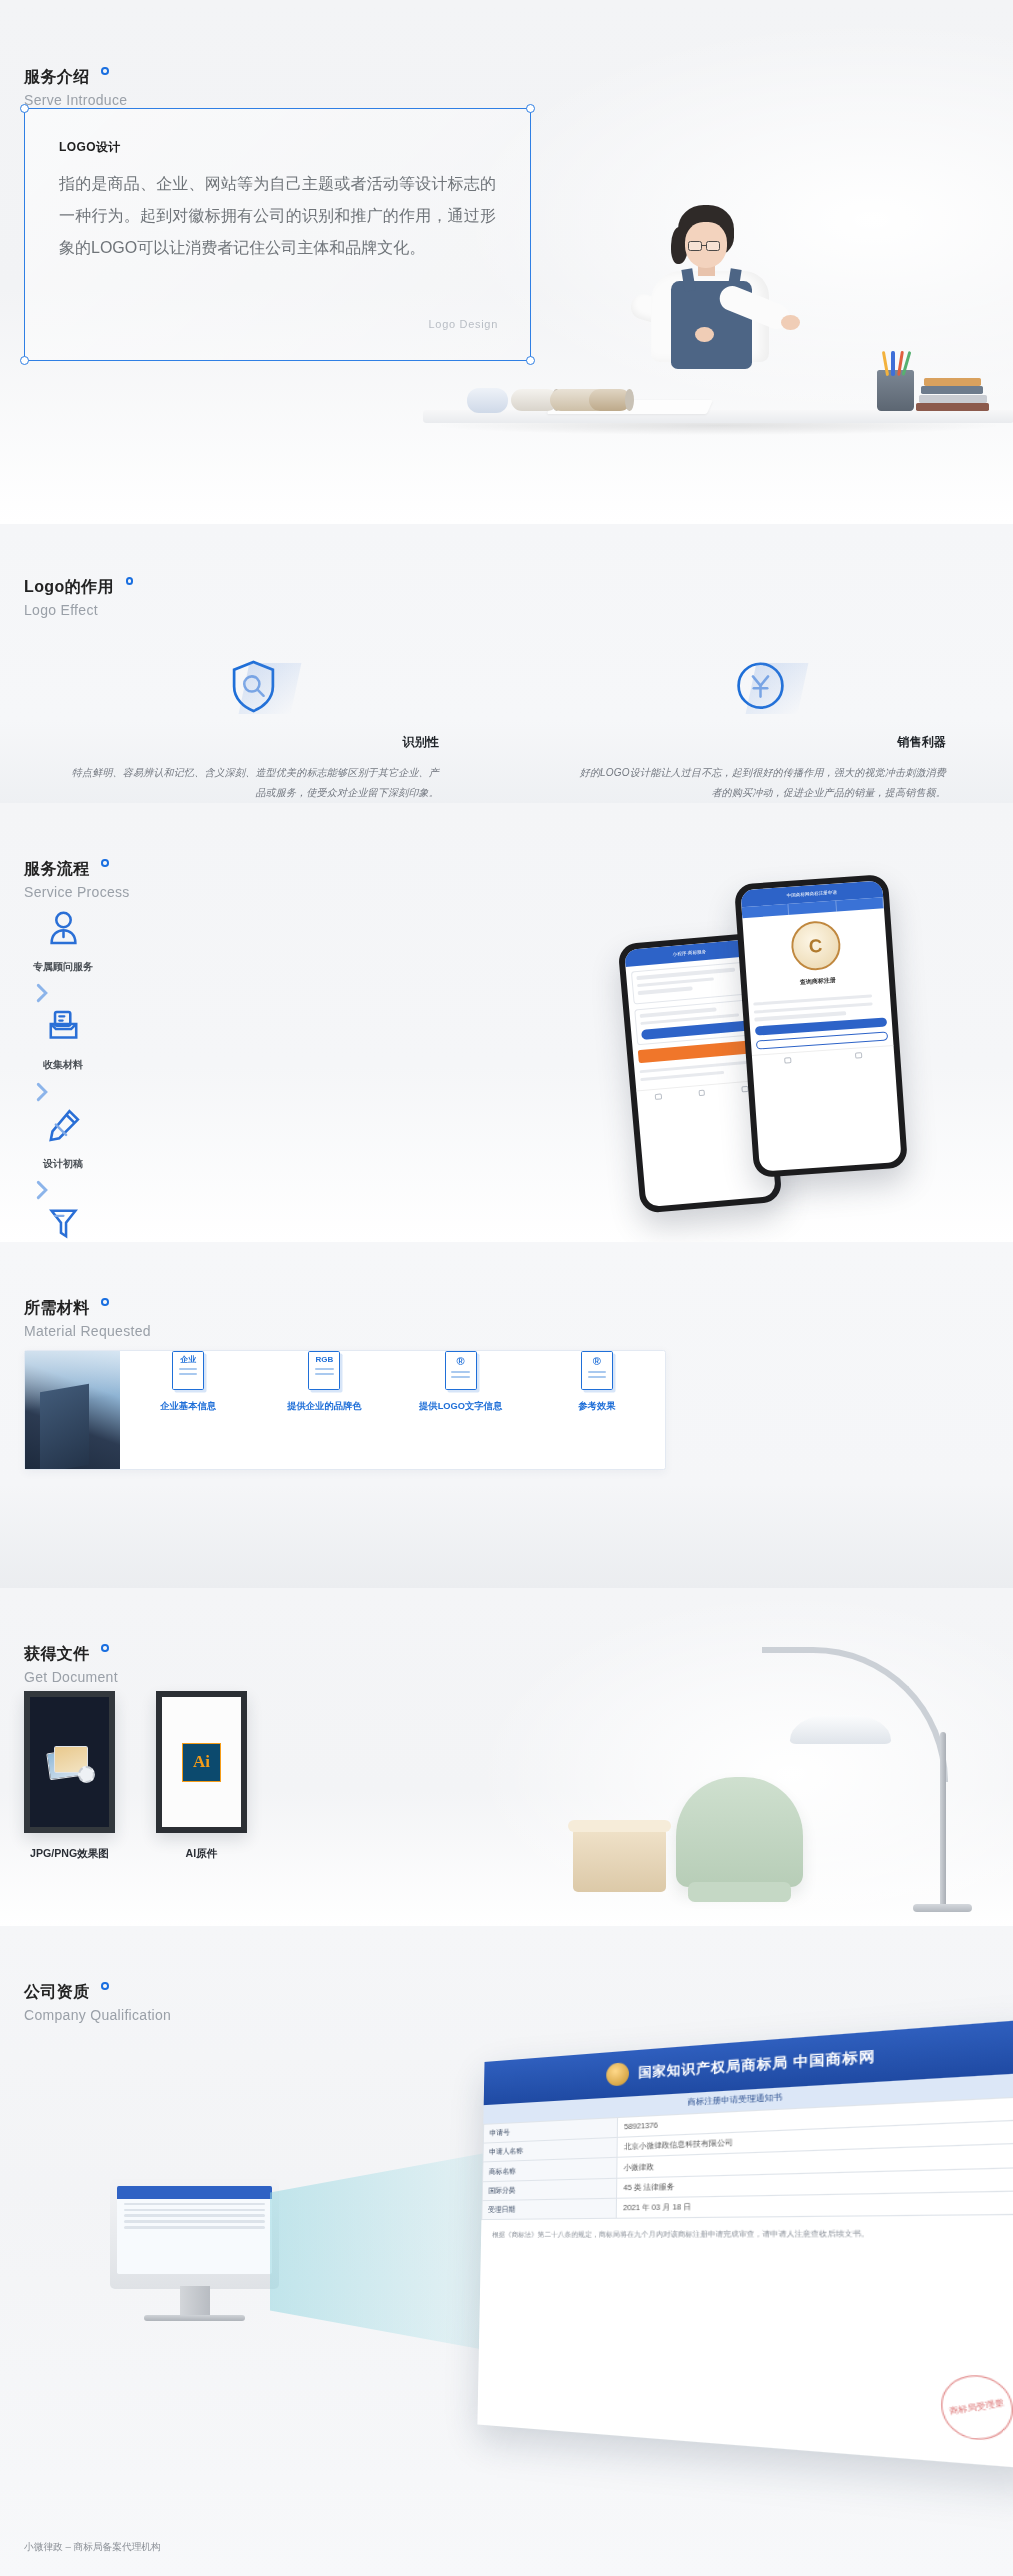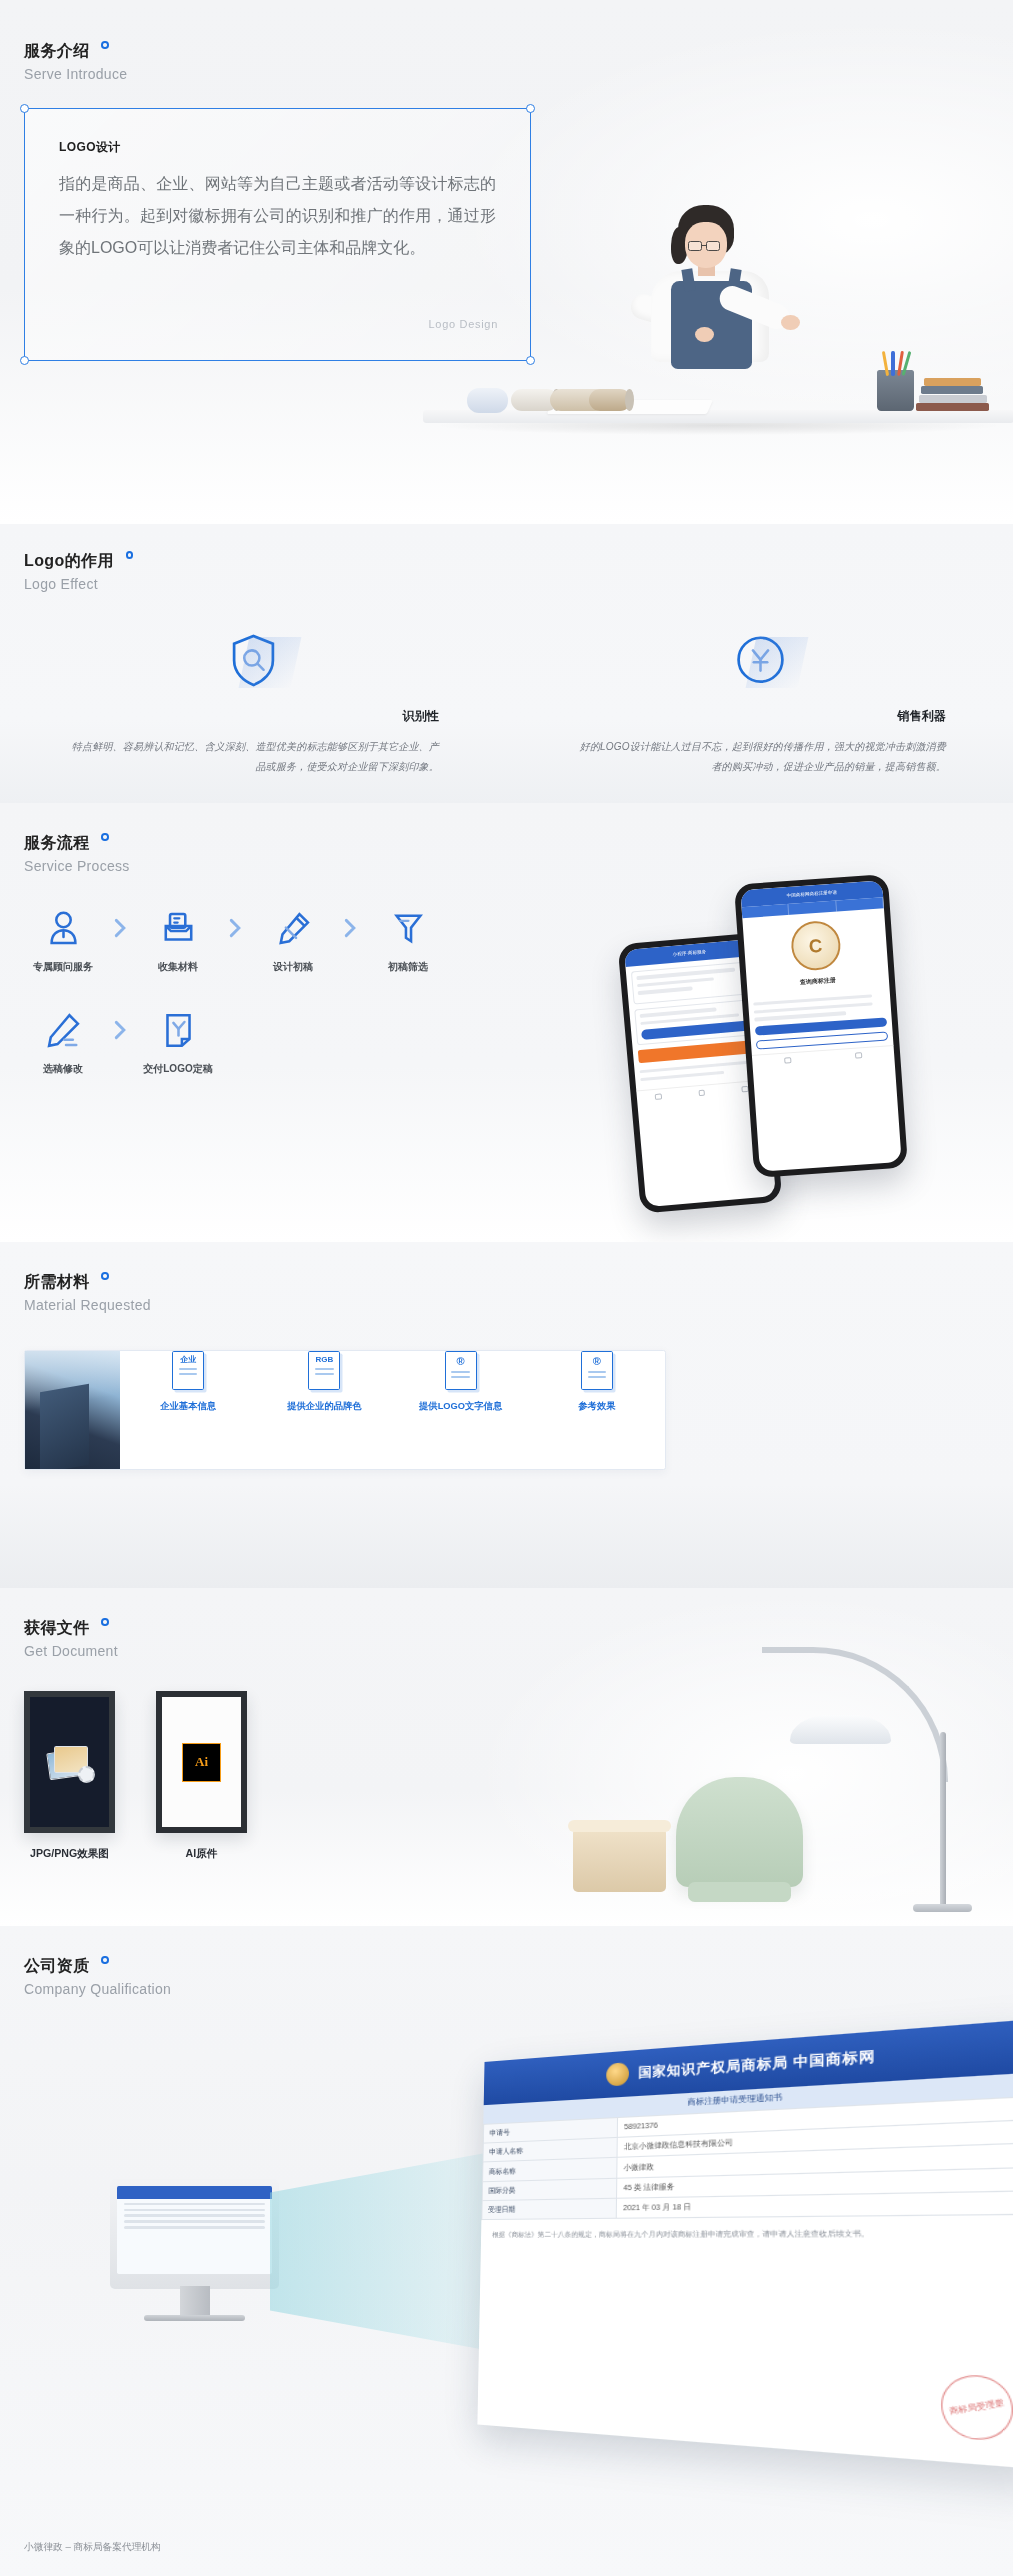--- a/index.html
+++ b/index.html
@@ -9,21 +9,21 @@
     background: #f4f5f7;
     color: #333;
   }
   .page { width: 1014px; position: relative; overflow: hidden; }
 
   
   .section { position: relative; width: 1014px; }
   .sec-head { position: relative; padding-left: 24px; }
   .sec-head .zh {
     font-size: 16px; font-weight: bold; color: #222; letter-spacing: 0.4px;
-    display: inline-block; position: relative;
+    display: inline-block; position: relative; margin-top: 26px;
   }
   .sec-head .dot {
     display: inline-block; width: 7.6px; height: 7.6px; border-radius: 50%;
     border: 2.1px solid #1a6fe0; margin-left: 6.8px; vertical-align: 7.6px;
   }
   .sec-head .en {
     font-size: 14px; color: #9aa0a8; margin-top: 3.4px; letter-spacing: 0.3px;
   }
 
   
@@ -188,21 +188,21 @@
     font-size: 10px; line-height: 1.95; color: #737880; letter-spacing: 0.2px; font-style: italic;
   }
 
   
   #sec-process {
     height: 439px;
     background: linear-gradient(180deg,#f4f5f7 0%,#f5f6f8 60%,#ffffff 100%);
     padding-top: 30px;
   }
   .proc-wrap { position: absolute; left: 24px; top: 106px; width: 456px; }
-  .proc-row { display: flex; align-items: flex-start; margin-bottom: 37px; }
+  .proc-row { display: flex; align-items: flex-start; margin-bottom: 37px; flex-direction: column; }
   .proc-item { width: 78px; text-align: center; }
   .proc-item .ico { height: 39px; margin-bottom: 12px; }
   .proc-item .lbl { font-size: 10px; font-weight: bold; color: #4a4f55; white-space: nowrap; }
   .proc-arrow { width: 37px; text-align: center; padding-top: 8.4px; }
   .phones { position: absolute; right: 42px; top: 51px; width: 355px; height: 355px; }
   .phone {
     position: absolute; border-radius: 18.6px; background: #1c1c1e;
     box-shadow: 0 15px 30px rgba(40,50,70,.22);
     padding: 6px;
   }
@@ -280,23 +280,23 @@
   .frame-block { text-align: center; }
   .frame {
     width: 91px; height: 142px; padding: 6px;
     box-shadow: 0 6.8px 15px rgba(30,40,60,.14);
   }
   .frame.dark { background: #33383d; }
   .frame.dark .mat { width: 100%; height: 100%; background: #151c2c; display: flex; align-items: center; justify-content: center; }
   .frame.light { background: #2b2f34; }
   .frame.light .mat { width: 100%; height: 100%; background: #fcfcfc; display: flex; align-items: center; justify-content: center; }
   .ai-badge {
-    width: 39px; height: 39px; background: #000000; border: 1.7px solid #f59c18;
+    width: 39px; height: 39px; background: #0c4a6e; border: 1.7px solid #f59c18;
     display: flex; align-items: center; justify-content: center;
-    color: #f59c18; font-size: 13px; font-weight: bold; font-family: "Liberation Serif", serif;
+    color: #f59c18; font-size: 17px; font-weight: bold; font-family: "Liberation Serif", serif;
   }
   .img-stack { position: relative; width: 44px; height: 35px; }
   .img-stack .card {
     position: absolute; width: 34px; height: 27px; border: 1.3px solid #dfe3e8;
     background: linear-gradient(160deg,#8fb8d8,#d8e4ef); border-radius: 1.7px;
   }
   .img-stack .card:nth-child(1) { left: 0; top: 6.8px; transform: rotate(-8deg); }
   .img-stack .card:nth-child(2) { left: 6.8px; top: 1.7px; background: linear-gradient(160deg,#e9c98d,#f3e4c4); }
   .img-stack .gear {
     position: absolute; right: -3.4px; bottom: -3.4px; width: 17px; height: 17px;

